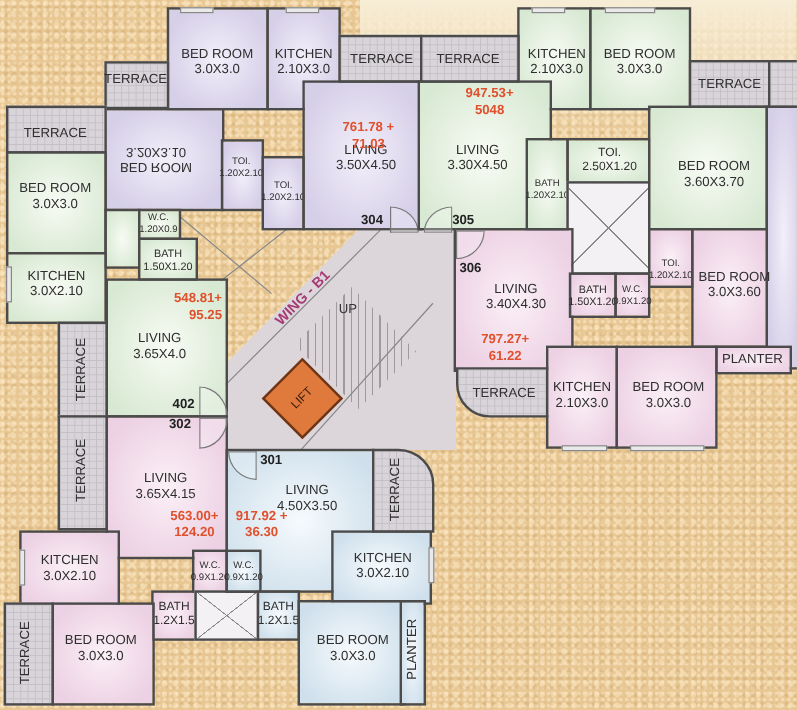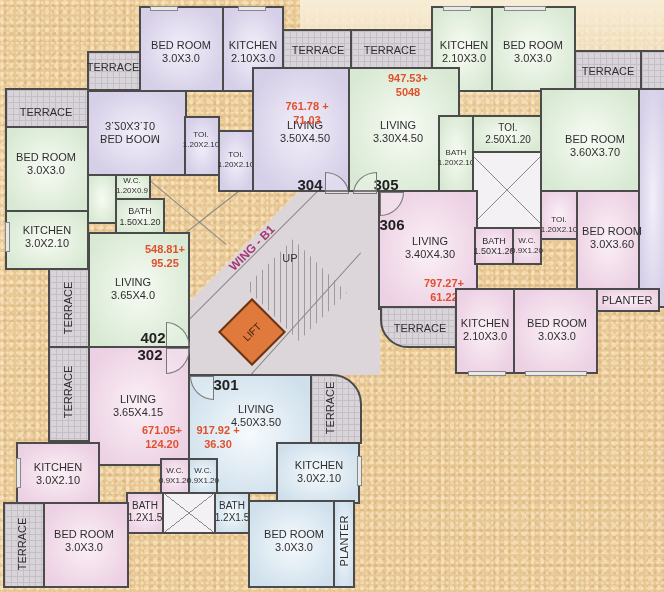--- a/index.html
+++ b/index.html
@@ -20,21 +20,21 @@
   .blue{background:radial-gradient(ellipse at center,#f6fafd 0%,#cfe0ec 85%);}
   .white{background:#f4f1f4;}
   .terr{background-color:#d9d4d9;
     background-image:linear-gradient(#c4bfc4 1px,transparent 1px),linear-gradient(90deg,#c4bfc4 1px,transparent 1px);
     background-size:6px 6px;}
   .lbl{position:absolute;text-align:center;color:#2e2e2e;font-size:11px;line-height:13px;white-space:nowrap;transform:translate(-50%,-50%);}
   .lbl.sm{font-size:8px;line-height:10px;}
   .lbl.v{transform:translate(-50%,-50%) rotate(-90deg);}
   .lbl.flip{transform:translate(-50%,-50%) scaleY(-1);}
   .area{position:absolute;color:#e0502d;font-weight:bold;font-size:11px;line-height:14px;text-align:center;transform:translate(-50%,-50%);white-space:nowrap;}
-  .unit{position:absolute;font-weight:bold;font-size:15px;color:#222;transform:translate(-50%,-50%);}
+  .unit{position:absolute;font-weight:bold;font-size:11px;color:#222;transform:translate(-50%,-50%);}
   .lobby{position:absolute;background:#dcd6da;}
   .lift{position:absolute;left:228px;top:308px;width:48px;height:48px;background:#e07a3c;border:2px solid #6b3518;transform:rotate(45deg);box-sizing:border-box;}
   .lift span{position:absolute;left:50%;top:50%;transform:translate(-50%,-50%) rotate(-90deg);font-size:10px;color:#3a1d0d;}
   .wing{position:absolute;left:252px;top:248px;transform:translate(-50%,-50%) rotate(-45deg);color:#a63a74;font-weight:bold;font-size:12px;white-space:nowrap;}
   .stairs{position:absolute;left:262px;top:252px;width:68px;height:76px;
     background-image:repeating-linear-gradient(135deg,transparent 0 5px,#8e8a8e 5px 6px);
     transform:rotate(-45deg) skewX(0deg);opacity:.8;}
   .up{position:absolute;left:290px;top:258px;font-size:11px;color:#333;transform:translate(-50%,-50%);}
   .diag{position:absolute;height:1px;background:#888;transform-origin:0 0;}
   .window{position:absolute;background:#e9e9e9;border:1px solid #888;}
@@ -95,21 +95,21 @@
 <div class="lbl sm" style="left:508px;top:134px;font-size:10px;line-height:12px;"><span>TOI.</span><br><span>2.50X1.20</span></div>
 <div class="room white" style="left:472px;top:151px;width:70px;height:78px;background:linear-gradient(45deg,transparent 49.3%,#888 49.5%,#888 50.5%,transparent 50.7%),linear-gradient(-45deg,transparent 49.3%,#888 49.5%,#888 50.5%,transparent 50.7%),#f4f1f4;"></div>
 <div class="room green" style="left:540px;top:88px;width:100px;height:104px;"></div>
 <div class="lbl" style="left:595px;top:146px;"><span>BED ROOM</span><br><span>3.60X3.70</span></div>
 <div class="room purple" style="left:638px;top:88px;width:30px;height:220px;"></div>
 <div class="unit" style="left:386px;top:184px;">305</div>
 <div class="door" style="left:353px;top:172px;width:22px;height:20px;border-radius:100% 0 0 0;"></div>
 
 <div class="room pink" style="left:378px;top:190px;width:100px;height:120px;"></div>
 <div class="lbl" style="left:430px;top:248px;"><span>LIVING</span><br><span>3.40X4.30</span></div>
-<div class="area" style="left:444px;top:290px;"><span>797.27+</span><br><span>61.22</span></div>
+<div class="area" style="left:421px;top:290px;"><span>797.27+</span><br><span>61.22</span></div>
 <div class="unit" style="left:392px;top:224px;">306</div>
 <div class="door" style="left:380px;top:192px;width:22px;height:22px;border-radius:0 0 100% 0;"></div>
 <div class="room pink" style="left:474px;top:227px;width:40px;height:38px;"></div>
 <div class="lbl sm" style="left:494px;top:246px;font-size:9px;"><span>BATH</span><br><span>1.50X1.20</span></div>
 <div class="room pink" style="left:512px;top:227px;width:30px;height:38px;"></div>
 <div class="lbl sm" style="left:527px;top:246px;"><span>W.C.</span><br><span>0.9X1.20</span></div>
 <div class="room pink" style="left:540px;top:190px;width:38px;height:50px;"></div>
 <div class="lbl sm" style="left:559px;top:225px;"><span>TOI.</span><br><span>1.20X2.10</span></div>
 <div class="room pink" style="left:576px;top:190px;width:64px;height:100px;"></div>
 <div class="lbl" style="left:612px;top:238px;"><span>BED ROOM</span><br><span>3.0X3.60</span></div>
@@ -130,29 +130,29 @@
 <div class="room green" style="left:115px;top:174px;width:36px;height:26px;"></div>
 <div class="lbl sm" style="left:132px;top:186px;"><span>W.C.</span><br><span>1.20X0.9</span></div>
 <div class="room green" style="left:115px;top:198px;width:50px;height:36px;"></div>
 <div class="lbl sm" style="left:140px;top:217px;font-size:9px;line-height:11px;"><span>BATH</span><br><span>1.50X1.20</span></div>
 <div class="room green" style="left:5px;top:210px;width:84px;height:60px;"></div>
 <div class="lbl" style="left:47px;top:237px;"><span>KITCHEN</span><br><span>3.0X2.10</span></div>
 <div class="room terr" style="left:48px;top:268px;width:42px;height:80px;"></div>
 <div class="lbl v" style="left:68px;top:308px;">TERRACE</div>
 <div class="room green" style="left:88px;top:232px;width:102px;height:116px;"></div>
 <div class="lbl" style="left:133px;top:289px;"><span>LIVING</span><br><span>3.65X4.0</span></div>
-<div class="area" style="left:165px;top:256px;"><span>548.81+</span><br><span>95.25</span></div>
+<div class="area" style="left:165px;top:256px;text-align:right;"><span>548.81+</span><br><span>95.25</span></div>
 <div class="unit" style="left:153px;top:337px;">402</div>
 <div class="door" style="left:166px;top:322px;width:22px;height:24px;"></div>
 
 <div class="room terr" style="left:48px;top:346px;width:42px;height:96px;"></div>
 <div class="lbl v" style="left:68px;top:392px;">TERRACE</div>
 <div class="room pink" style="left:88px;top:346px;width:102px;height:120px;"></div>
 <div class="lbl" style="left:138px;top:406px;"><span>LIVING</span><br><span>3.65X4.15</span></div>
-<div class="area" style="left:162px;top:437px;"><span>671.05+</span><br><span>124.20</span></div>
+<div class="area" style="left:162px;top:437px;"><span>563.00+</span><br><span>124.20</span></div>
 <div class="unit" style="left:150px;top:354px;">302</div>
 <div class="door" style="left:166px;top:348px;width:22px;height:24px;border-radius:0 0 100% 0;"></div>
 <div class="room pink" style="left:16px;top:442px;width:84px;height:64px;"></div>
 <div class="lbl" style="left:58px;top:474px;"><span>KITCHEN</span><br><span>3.0X2.10</span></div>
 <div class="room pink" style="left:160px;top:458px;width:30px;height:36px;"></div>
 <div class="lbl sm" style="left:175px;top:476px;"><span>W.C.</span><br><span>0.9X1.20</span></div>
 <div class="room pink" style="left:126px;top:492px;width:38px;height:42px;"></div>
 <div class="lbl sm" style="left:145px;top:512px;font-size:10px;line-height:12px;"><span>BATH</span><br><span>1.2X1.5</span></div>
 <div class="room white" style="left:162px;top:492px;width:54px;height:42px;background:linear-gradient(38deg,transparent 49.2%,#888 49.5%,#888 50.5%,transparent 50.8%),linear-gradient(-38deg,transparent 49.2%,#888 49.5%,#888 50.5%,transparent 50.8%),#f4f1f4;"></div>
 <div class="room terr" style="left:3px;top:502px;width:42px;height:86px;"></div>

